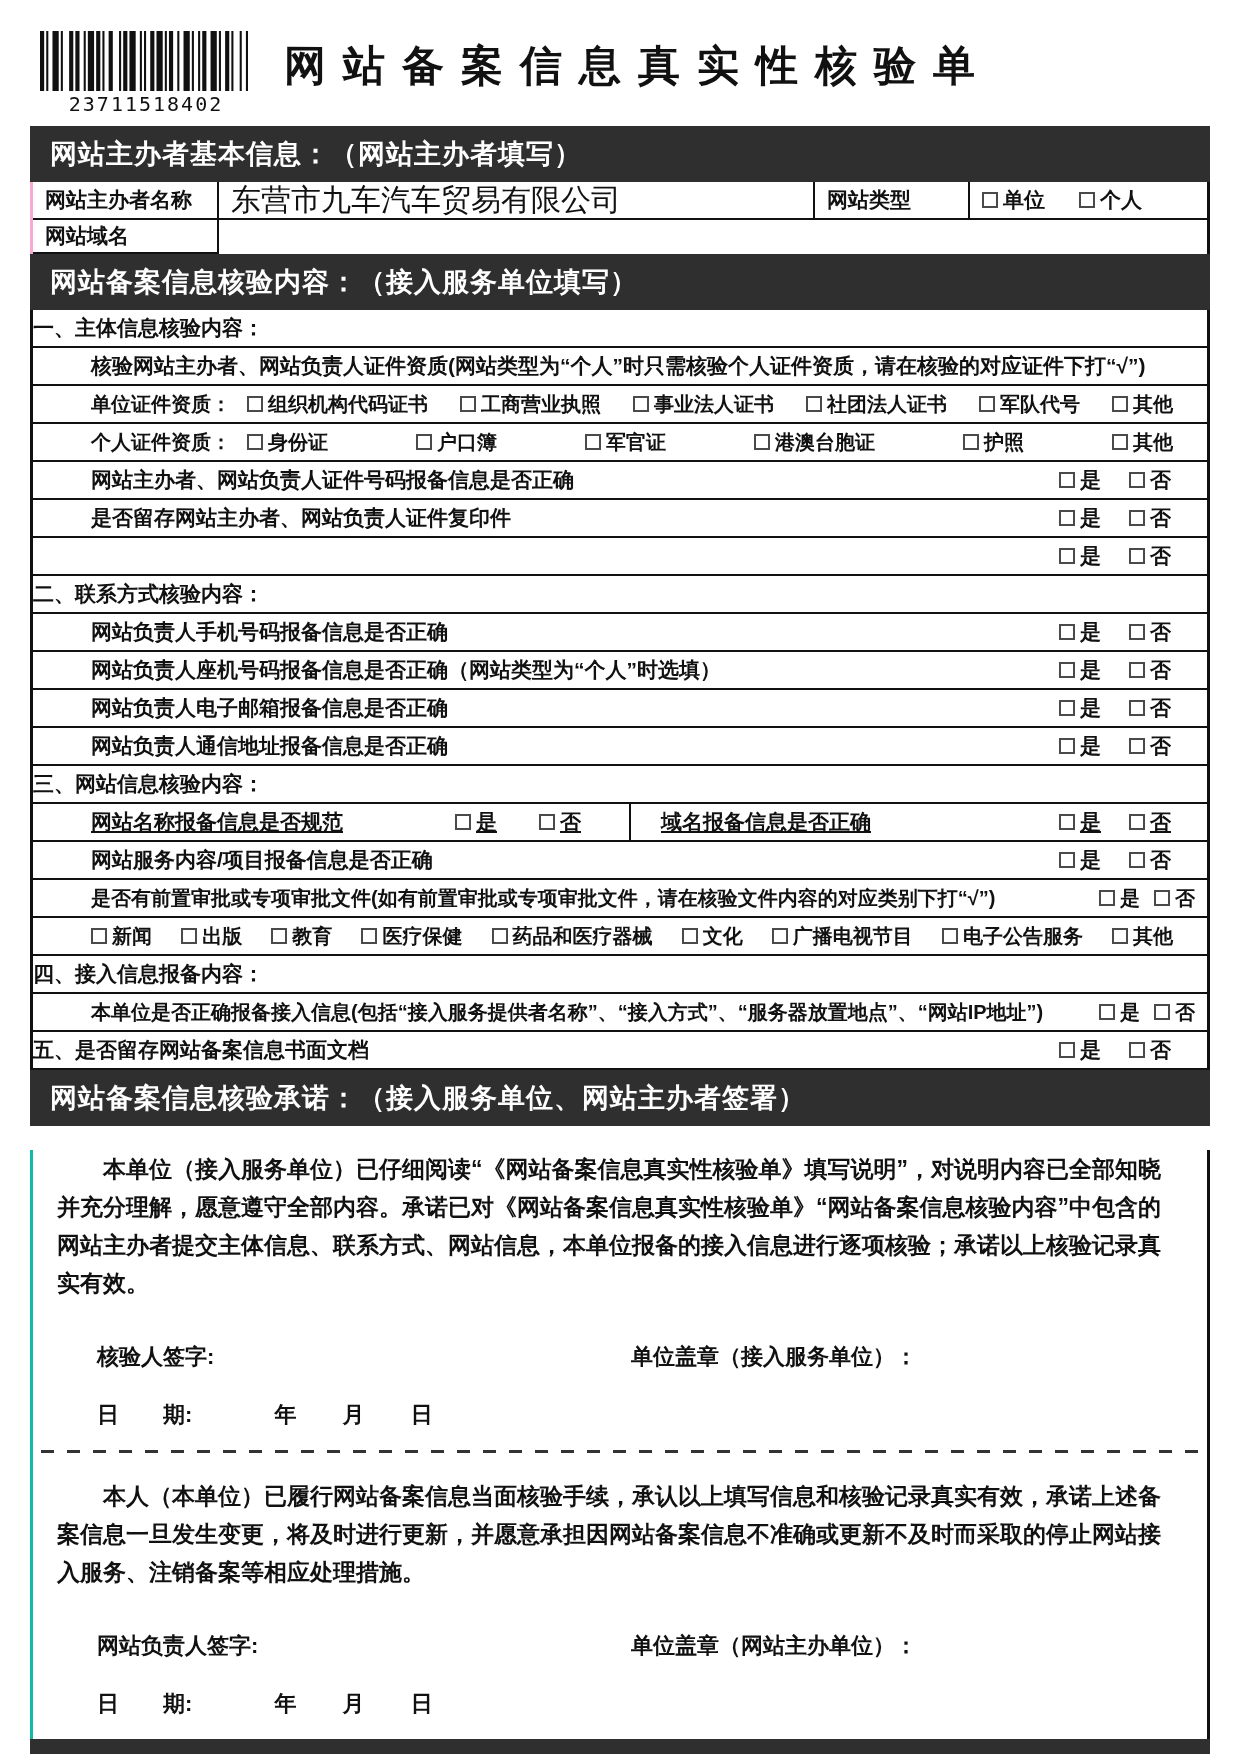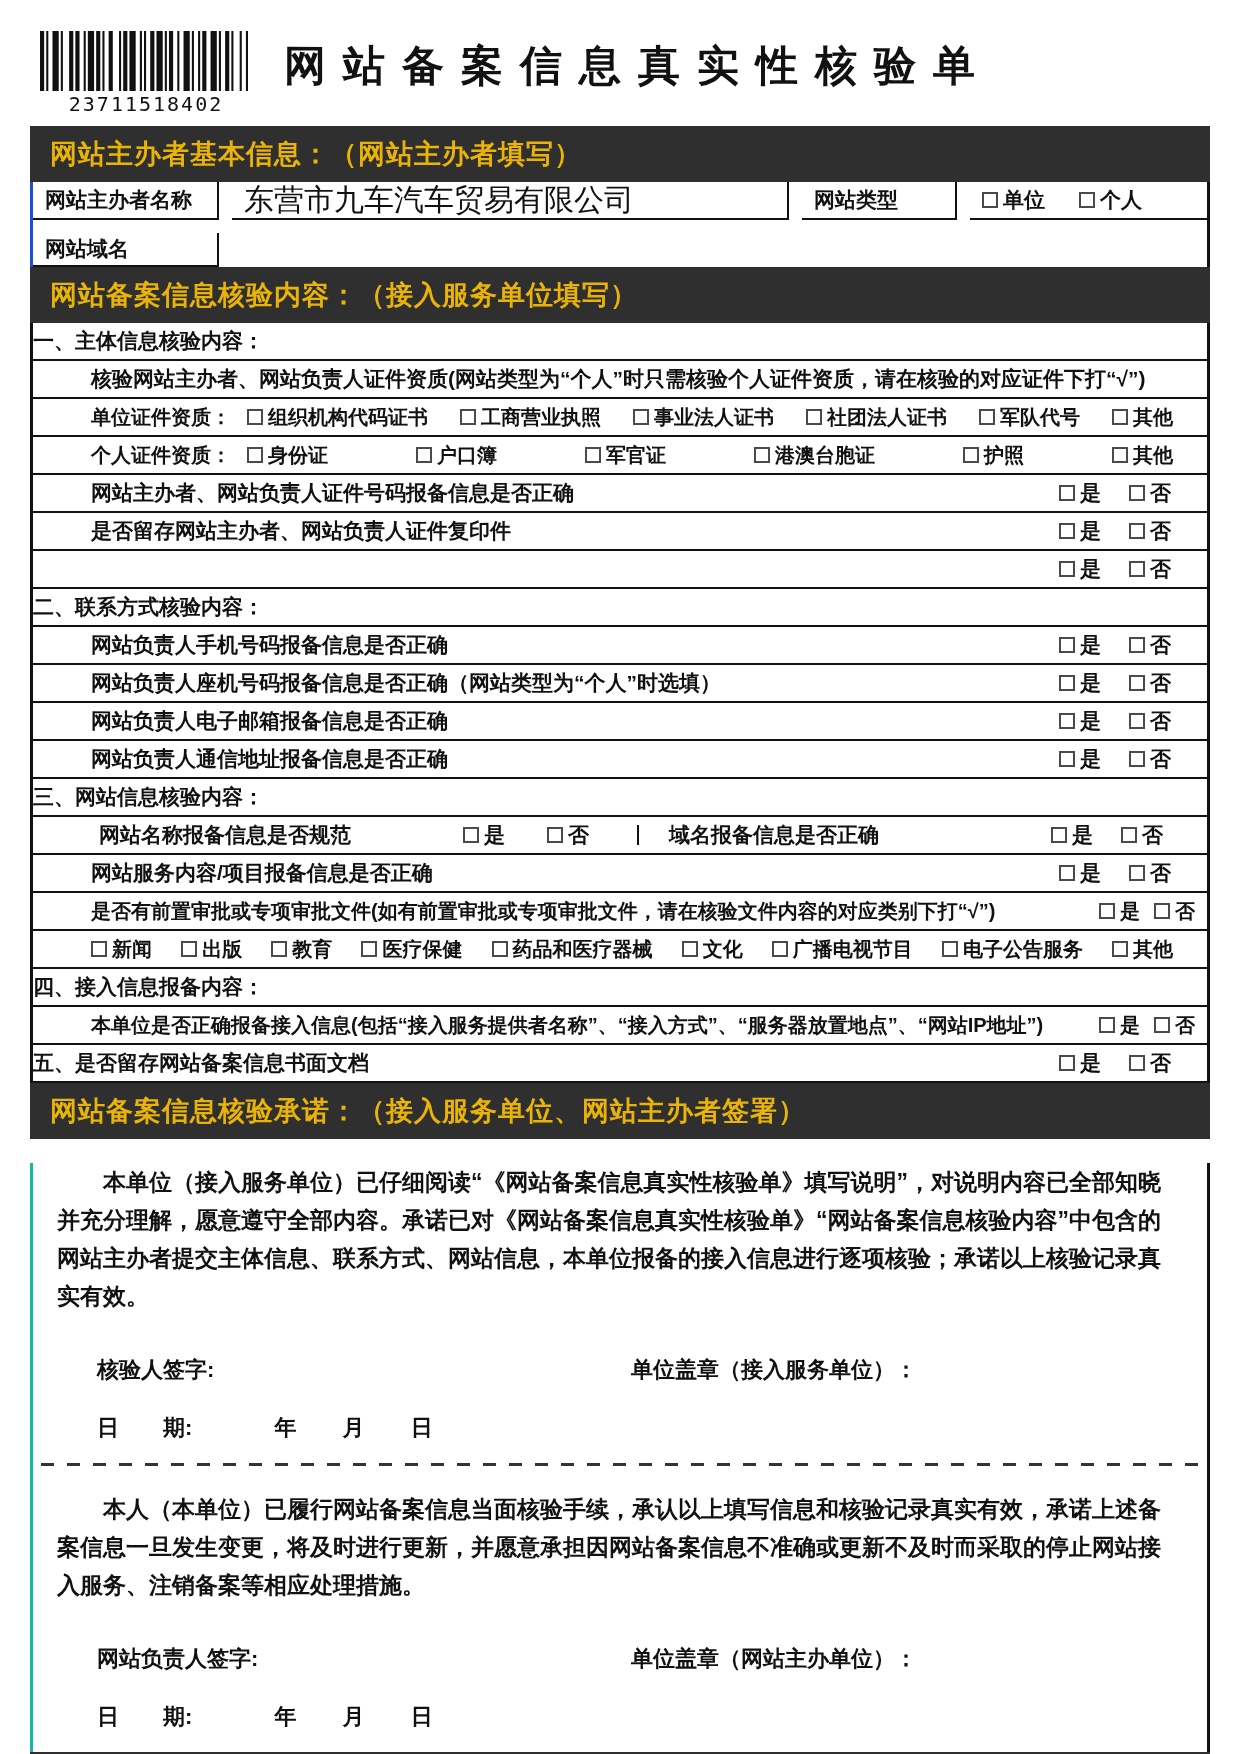--- a/index.html
+++ b/index.html
@@ -11,27 +11,27 @@
   
   .form-header { display:flex; align-items:flex-start; height:98px; }
   .barcode-wrap { width:232px; text-align:center; padding-top:3px; }
   .barcode-wrap svg { display:block; margin:0 auto; }
   .barcode-number { font-family:"DejaVu Sans Mono",monospace; font-size:20px;
                     letter-spacing:2px; margin-top:1px; }
   .form-title { font-size:42px; font-weight:bold; letter-spacing:17px;
                 white-space:nowrap; margin:10px 0 0 22px; }
 
   
-  .section-bar { background:#2f2f2f; color:#eab308; height:56px; display:flex;
+  .section-bar { background:#2f2f2f; color:#ffffff; height:56px; display:flex;
                  align-items:center; padding-left:20px; font-size:27px;
                  font-weight:bold; letter-spacing:1px; }
 
   
   .info-grid { display:grid; grid-template-columns:186px 1fr 155px 237px;
-               border-left:3px solid #1d4ed8; border-right:3px solid #111;gap:13px; }
+               border-left:3px solid #f9a8d4; border-right:3px solid #111; }
   .info-grid .cell { border-bottom:2px solid #111; border-right:2px solid #111;
                      display:flex; align-items:center; padding:0 12px;
                      font-size:21px; white-space:nowrap; overflow:hidden; }
   .info-grid .cell.last { border-right:none; }
   .info-grid .r1 { height:38px; }
   .info-grid .r2 { height:34px; }
   .info-grid .lab { font-weight:bold; }
   .info-grid .val { font-weight:normal; font-size:30px; }
   .info-grid .span3 { grid-column:2 / 5; }
   .type-opts { gap:34px; }
@@ -49,21 +49,21 @@
   .vrow .h-label { }
   .vrow .sub { padding-left:58px; }
   .vrow.optrow { font-size:20px; }
   .vrow.optrow .prefix { padding-left:58px; flex:none; }
   .vrow.optrow .optwrap { flex:1; display:flex; justify-content:space-between;
                           padding:0 34px 0 16px; }
   .vrow.optrow.noprefix .optwrap { padding-left:58px; }
   .yn { margin-left:auto; display:inline-flex; gap:28px; margin-right:36px; }
   .yn-tight { gap:14px; margin-right:12px; }
   .vrow.tight { font-size:20px; }
-  .vrow.split { padding:8px; }
+  .vrow.split { padding:0;text-decoration:underline; }
   .half { display:flex; align-items:center; height:100%; }
   .half.left  { width:598px; border-right:2px solid #111; }
   .half.left .yn { margin-right:48px; gap:42px; }
   .half.right { flex:1; }
   .half.right .sub { padding-left:30px; }
 
   
   .promise-body { border-left:3px solid #14b8a6; border-right:3px solid #111;
                   padding-bottom:20px; }
   .para { font-size:23px; font-weight:bold; line-height:38px; text-indent:2em;

